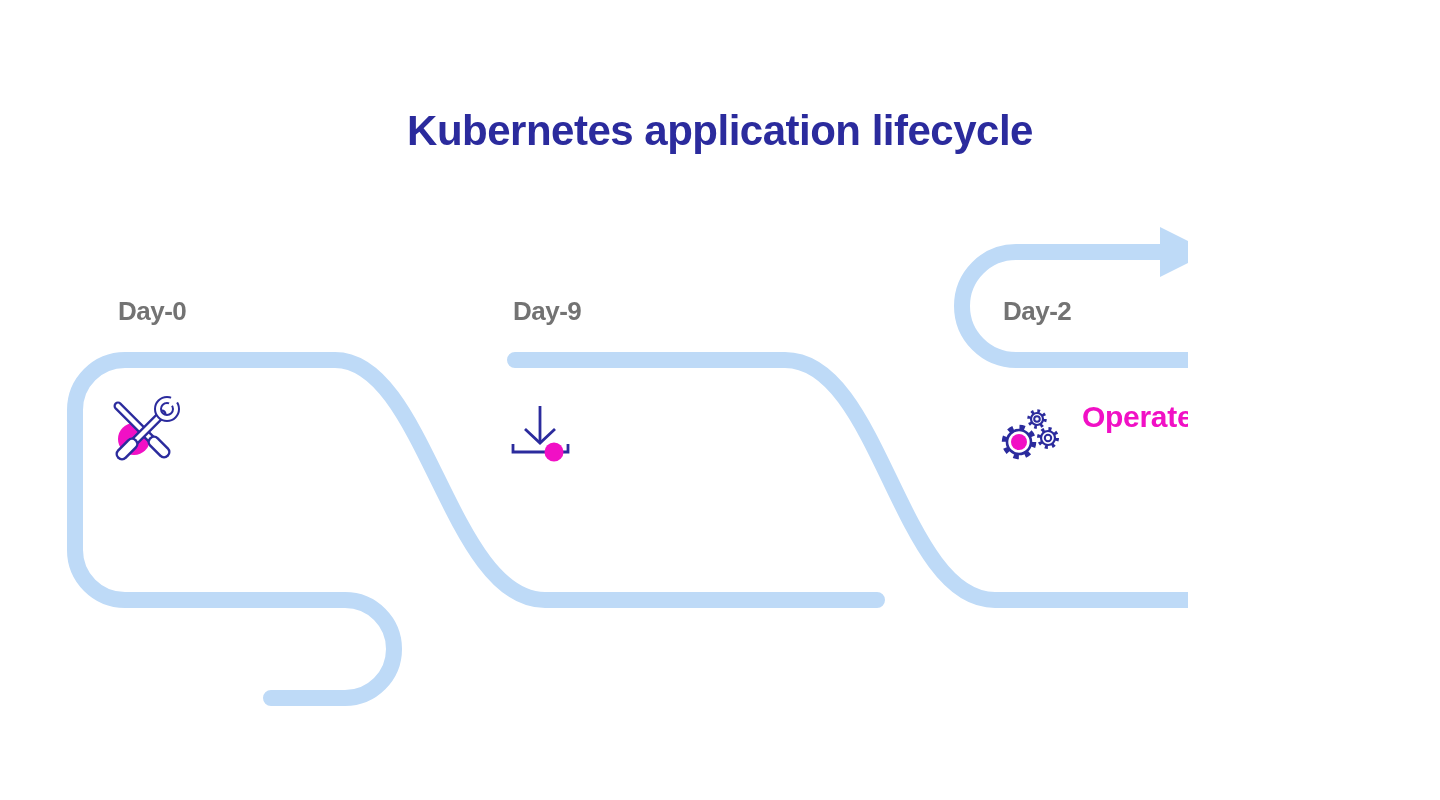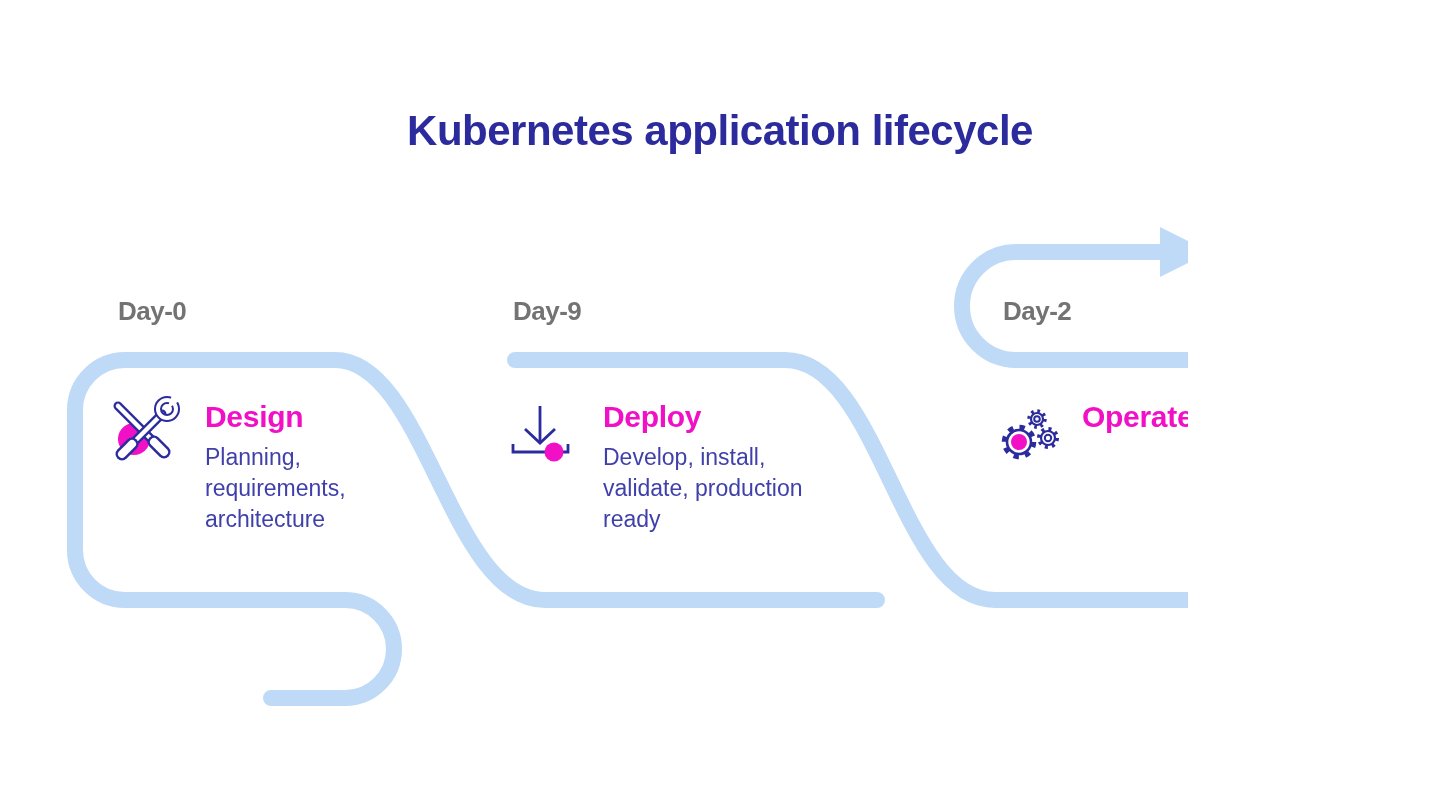--- a/index.html
+++ b/index.html
@@ -95,37 +95,19 @@
       <circle cx="58" cy="43" r="8.5" fill="none" stroke="#2b2b9d" stroke-width="5" stroke-dasharray="2.8 3.9"></circle>
       <circle cx="58" cy="43" r="7" fill="#ffffff" stroke="#2b2b9d" stroke-width="2.2"></circle>
       <circle cx="58" cy="43" r="3.2" fill="#ffffff" stroke="#2b2b9d" stroke-width="2"></circle>
 
       <circle cx="29" cy="47" r="14" fill="none" stroke="#2b2b9d" stroke-width="6.5" stroke-dasharray="5 6"></circle>
       <circle cx="29" cy="47" r="12" fill="#ffffff" stroke="#2b2b9d" stroke-width="2.6"></circle>
       <circle cx="29" cy="47" r="8" fill="#f110c5"></circle>
     </svg>
   </div>
 
-  <div id="day0-text" class="stage-text">
-    <div class="stage-name">Design</div>
-    <div class="stage-desc">
-      <span>Planning,</span>
-      <span>requirements,</span>
-      <span>architecture</span>
-      <span></span>
-    </div>
-  </div>
 
-  <div id="day1-text" class="stage-text">
-    <div class="stage-name">Deploy</div>
-    <div class="stage-desc">
-      <span>Develop, install,</span>
-      <span>validate, production</span>
-      <span>ready</span>
-      <span></span>
-    </div>
-  </div>
 
   <div id="day2-text" class="stage-text">
     <div class="stage-name">Operate</div>
   </div>
 
 </div>
 
 </body></html>

